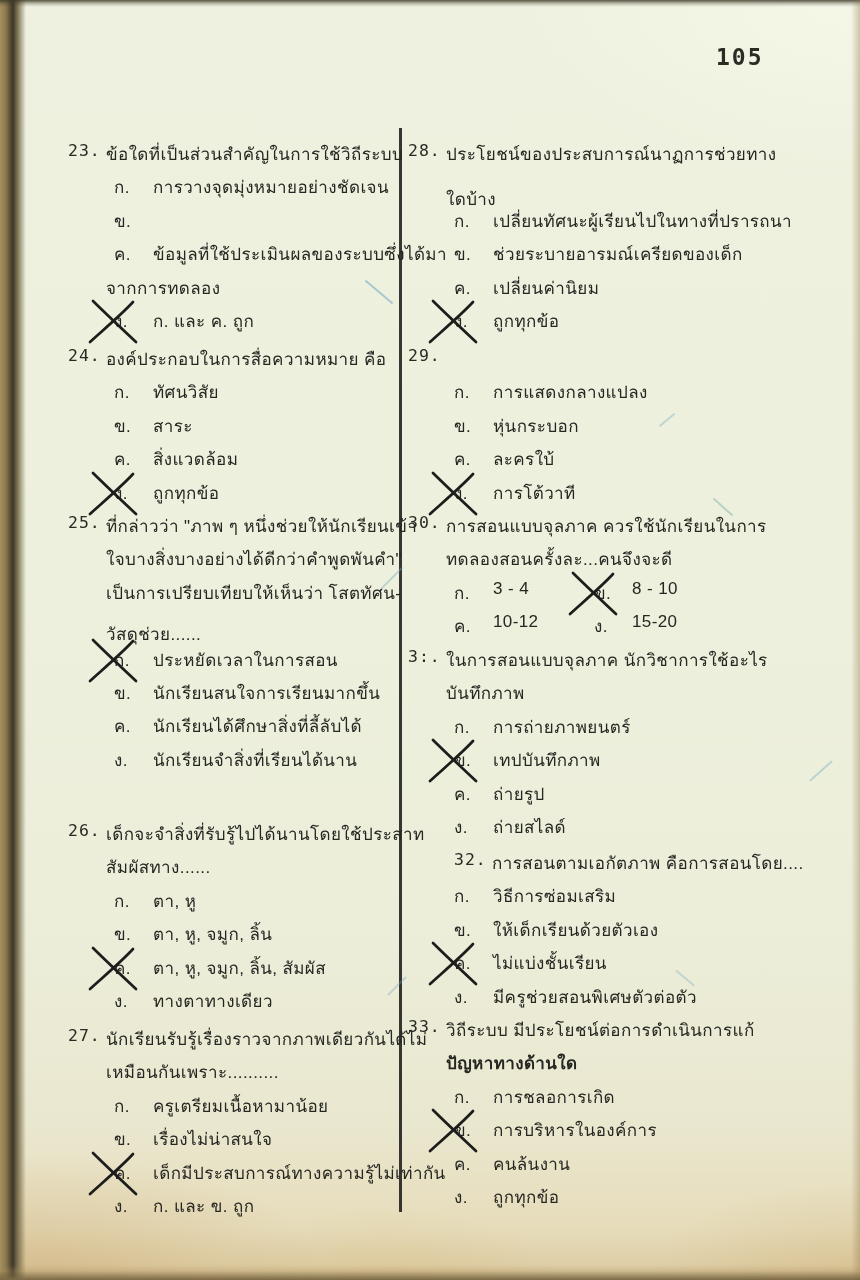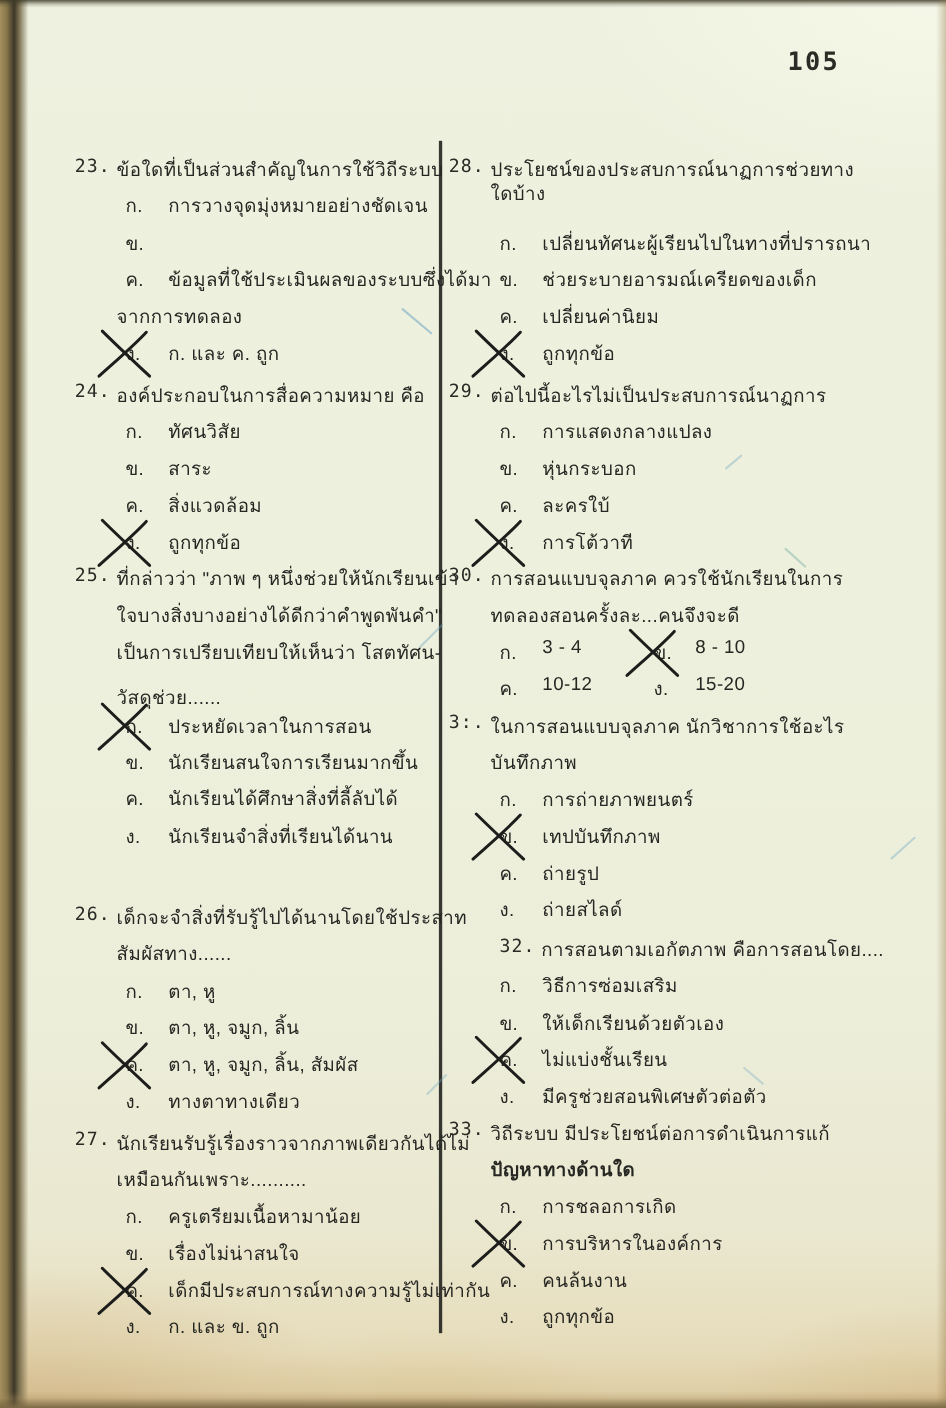--- a/index.html
+++ b/index.html
@@ -196,21 +196,21 @@
           <span class="opt-text slot0">ก. และ ข. ถูก</span>
         </div>
       </div>
     </div>
   <div class="column col-right">
       <div class="question" style="top: 140px;">
         <div class="row" style="top: 0px;">
           <span class="qnum">28.</span>
           <span class="stem">ประโยชน์ของประสบการณ์นาฏการช่วยทาง</span>
         </div>
-        <div class="row" style="top: 22px; text-decoration: underline;">
+        <div class="row" style="top: 45px; text-decoration: underline;">
           <span class="stem">ใดบ้าง</span>
         </div>
         <div class="row" style="top: 66.8px;">
           <span class="opt-letter slot0"><span class="letter-text">ก.</span></span>
           <span class="opt-text slot0">เปลี่ยนทัศนะผู้เรียนไปในทางที่ปรารถนา</span>
         </div>
         <div class="row" style="top: 100.2px;">
           <span class="opt-letter slot0"><span class="letter-text">ข.</span></span>
           <span class="opt-text slot0">ช่วยระบายอารมณ์เครียดของเด็ก</span>
         </div>
@@ -222,21 +222,20 @@
           <span class="opt-letter slot0"><span class="letter-text">ง.</span><svg class="xmark" viewBox="0 0 53 47">
               <path d="M6 3 C 17 14, 33 29, 49 44"></path>
               <path d="M46 4 C 34 17, 15 33, 3 44"></path>
             </svg></span>
           <span class="opt-text slot0">ถูกทุกข้อ</span>
         </div>
       </div>
       <div class="question" style="top: 345px;">
         <div class="row" style="top: 0px;">
           <span class="qnum">29.</span>
-          <span class="stem">ต่อไปนี้อะไรไม่เป็นประสบการณ์นาฏการ</span>
         </div>
         <div class="row" style="top: 33.4px;">
           <span class="opt-letter slot0"><span class="letter-text">ก.</span></span>
           <span class="opt-text slot0">การแสดงกลางแปลง</span>
         </div>
         <div class="row" style="top: 66.8px;">
           <span class="opt-letter slot0"><span class="letter-text">ข.</span></span>
           <span class="opt-text slot0">หุ่นกระบอก</span>
         </div>
         <div class="row" style="top: 100.2px;">

